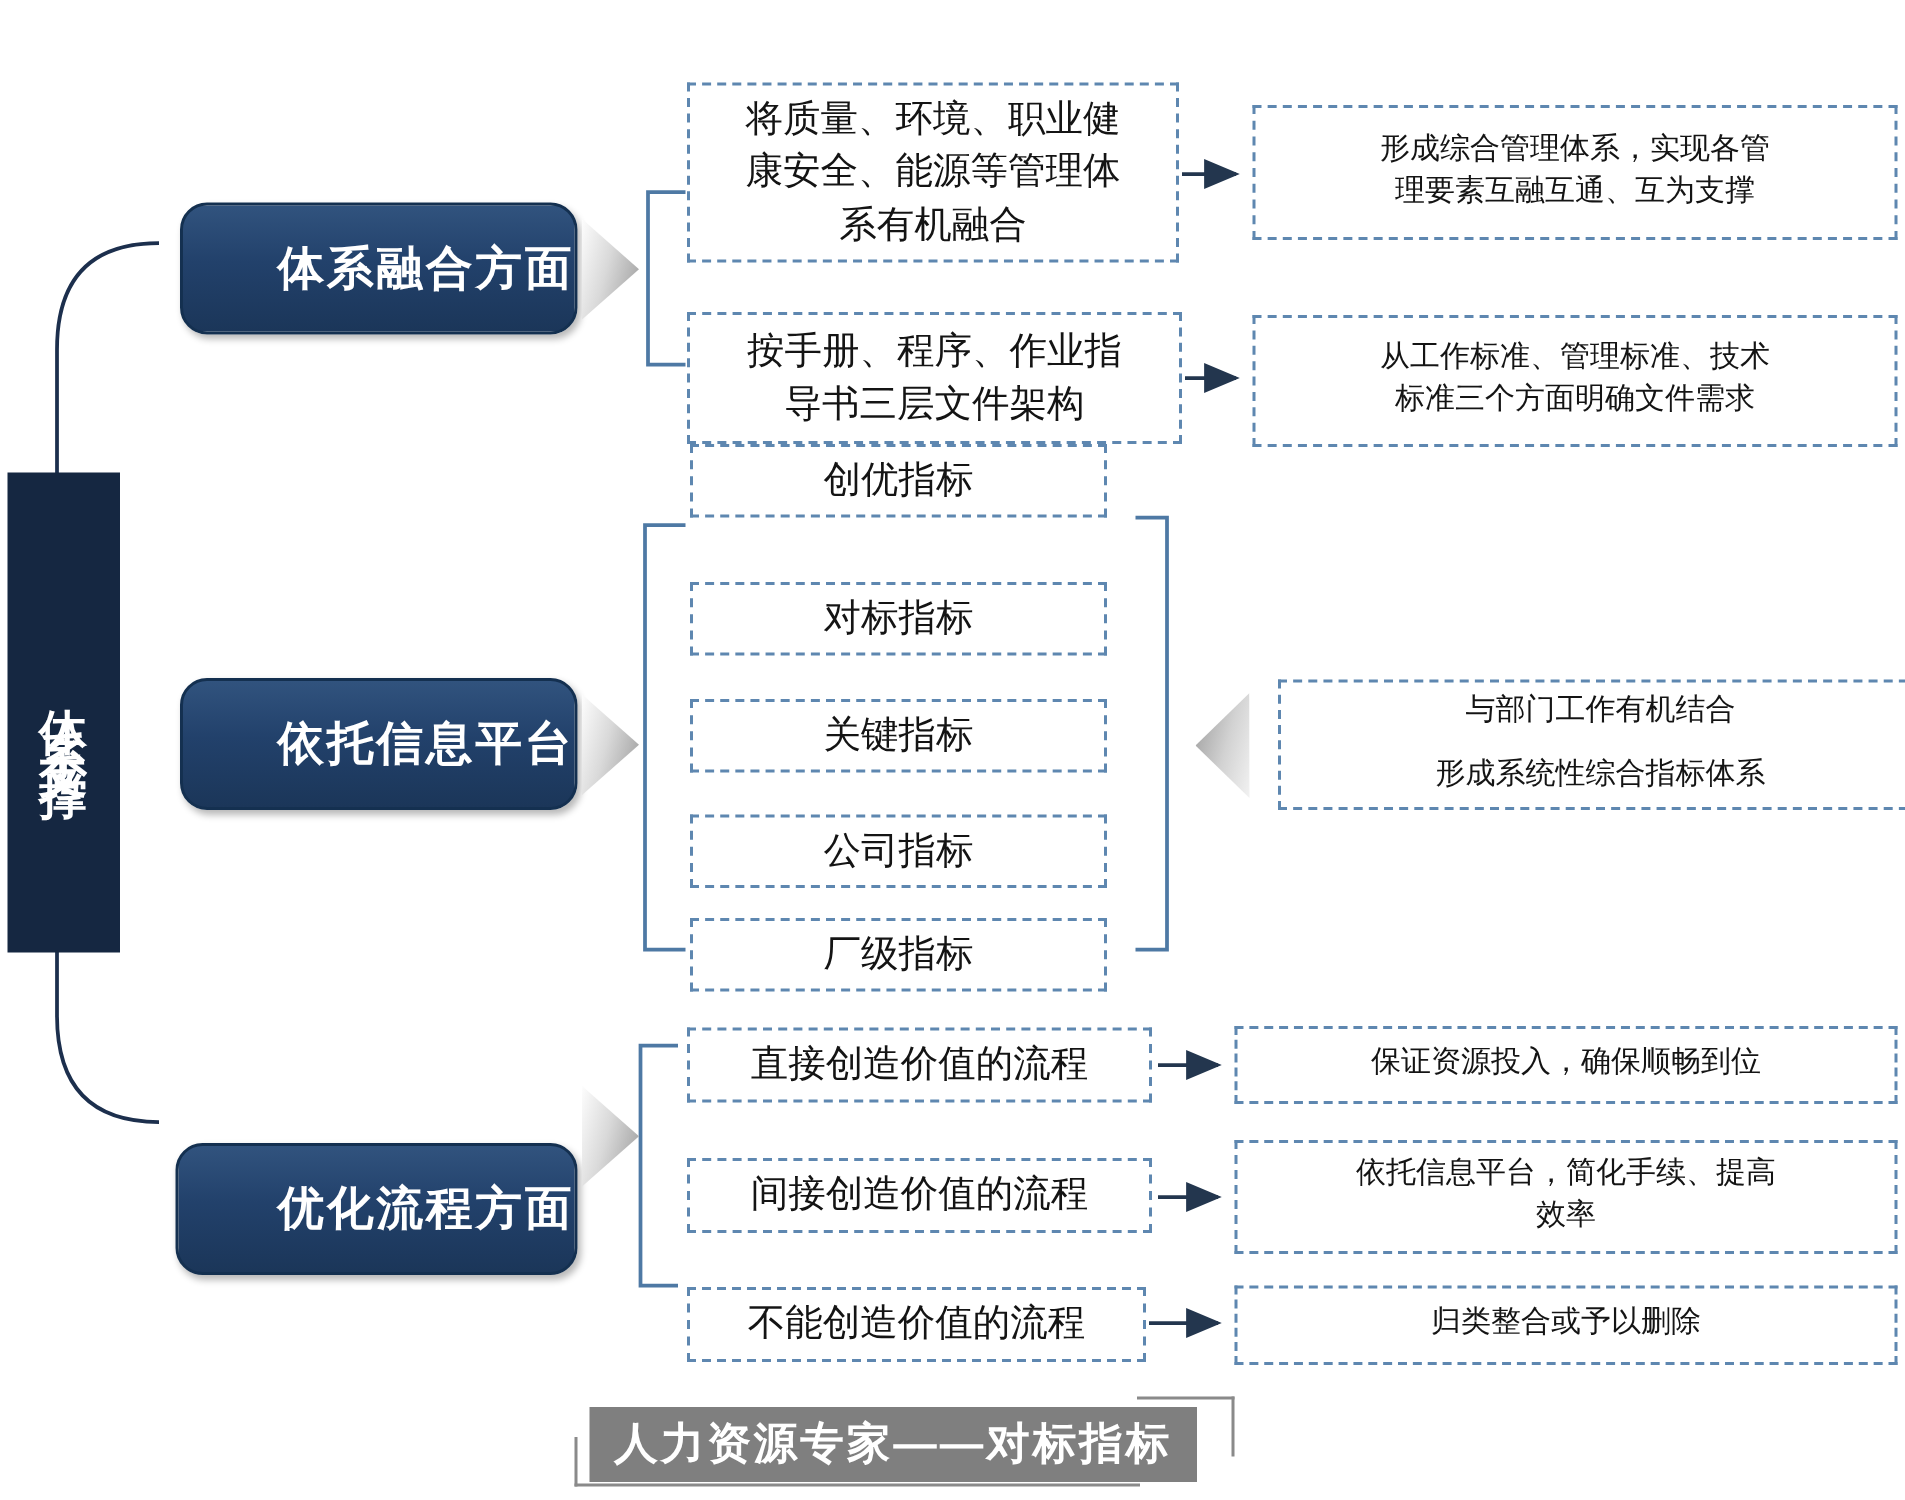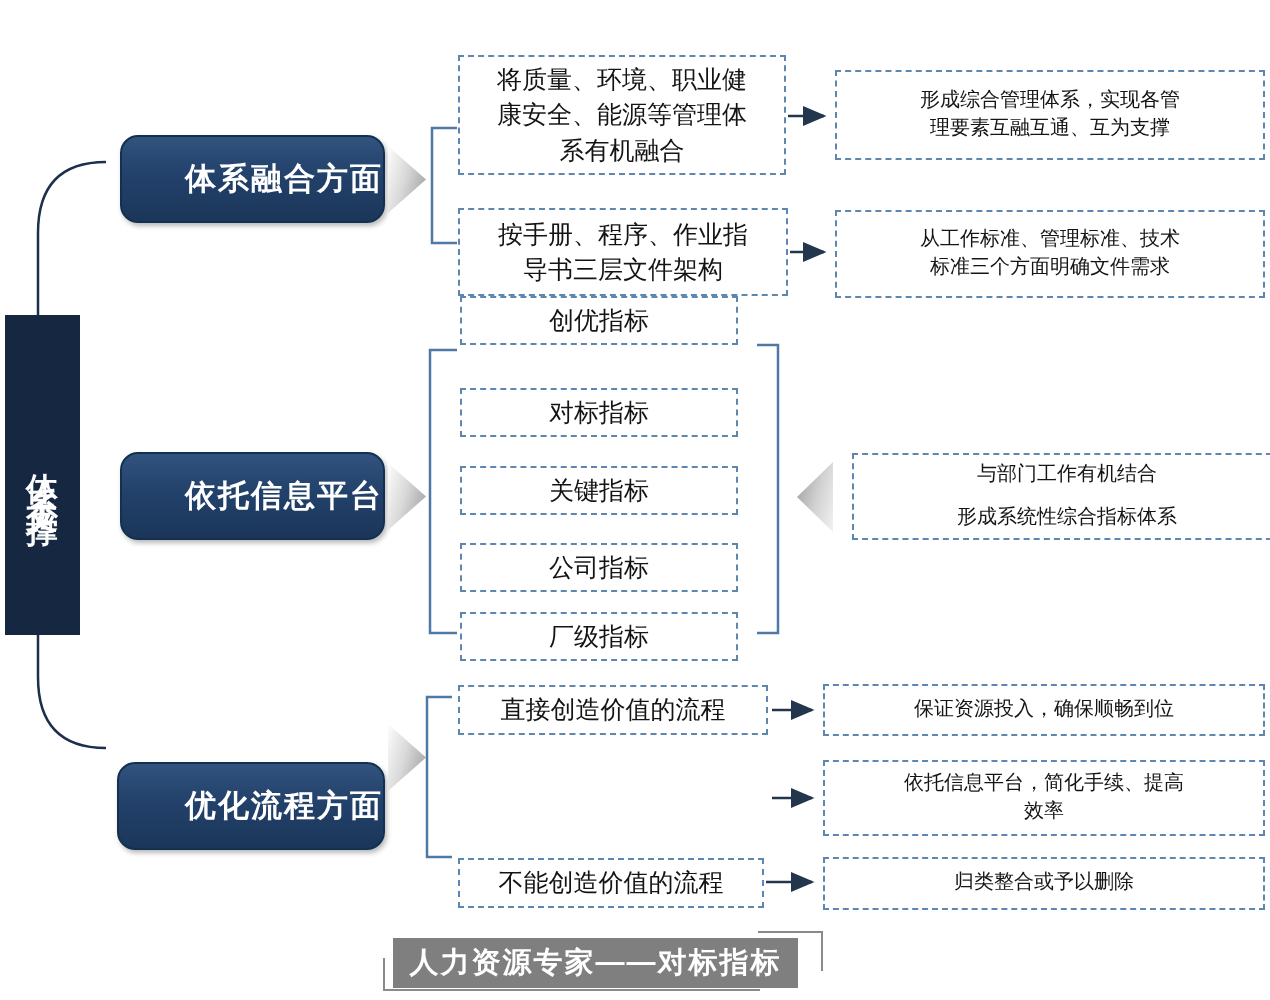--- a/index.html
+++ b/index.html
@@ -126,20 +126,23 @@
     <div>形成系统性综合指标体系</div>
   </div>
 
   <div class="abs dashed-box" style="left:458px;top:685px;width:310px;height:50px;">
     <div>直接创造价值的流程</div>
   </div>
   <div class="abs dashed-box big" style="left:823px;top:684px;width:442px;height:52px;">
     <div>保证资源投入，确保顺畅到位</div>
   </div>
 
+  <div class="abs dashed-box" style="left:458px;top:772px;width:310px;height:50px;">
+    <div>间接创造价值的流程</div>
+  </div>
   <div class="abs dashed-box big" style="left:823px;top:760px;width:442px;height:76px;">
     <div>依托信息平台，简化手续、提高</div>
     <div>效率</div>
   </div>
 
   <div class="abs dashed-box" style="left:458px;top:858px;width:306px;height:50px;">
     <div>不能创造价值的流程</div>
   </div>
   <div class="abs dashed-box big" style="left:823px;top:857px;width:442px;height:53px;">
     <div>归类整合或予以删除</div>

